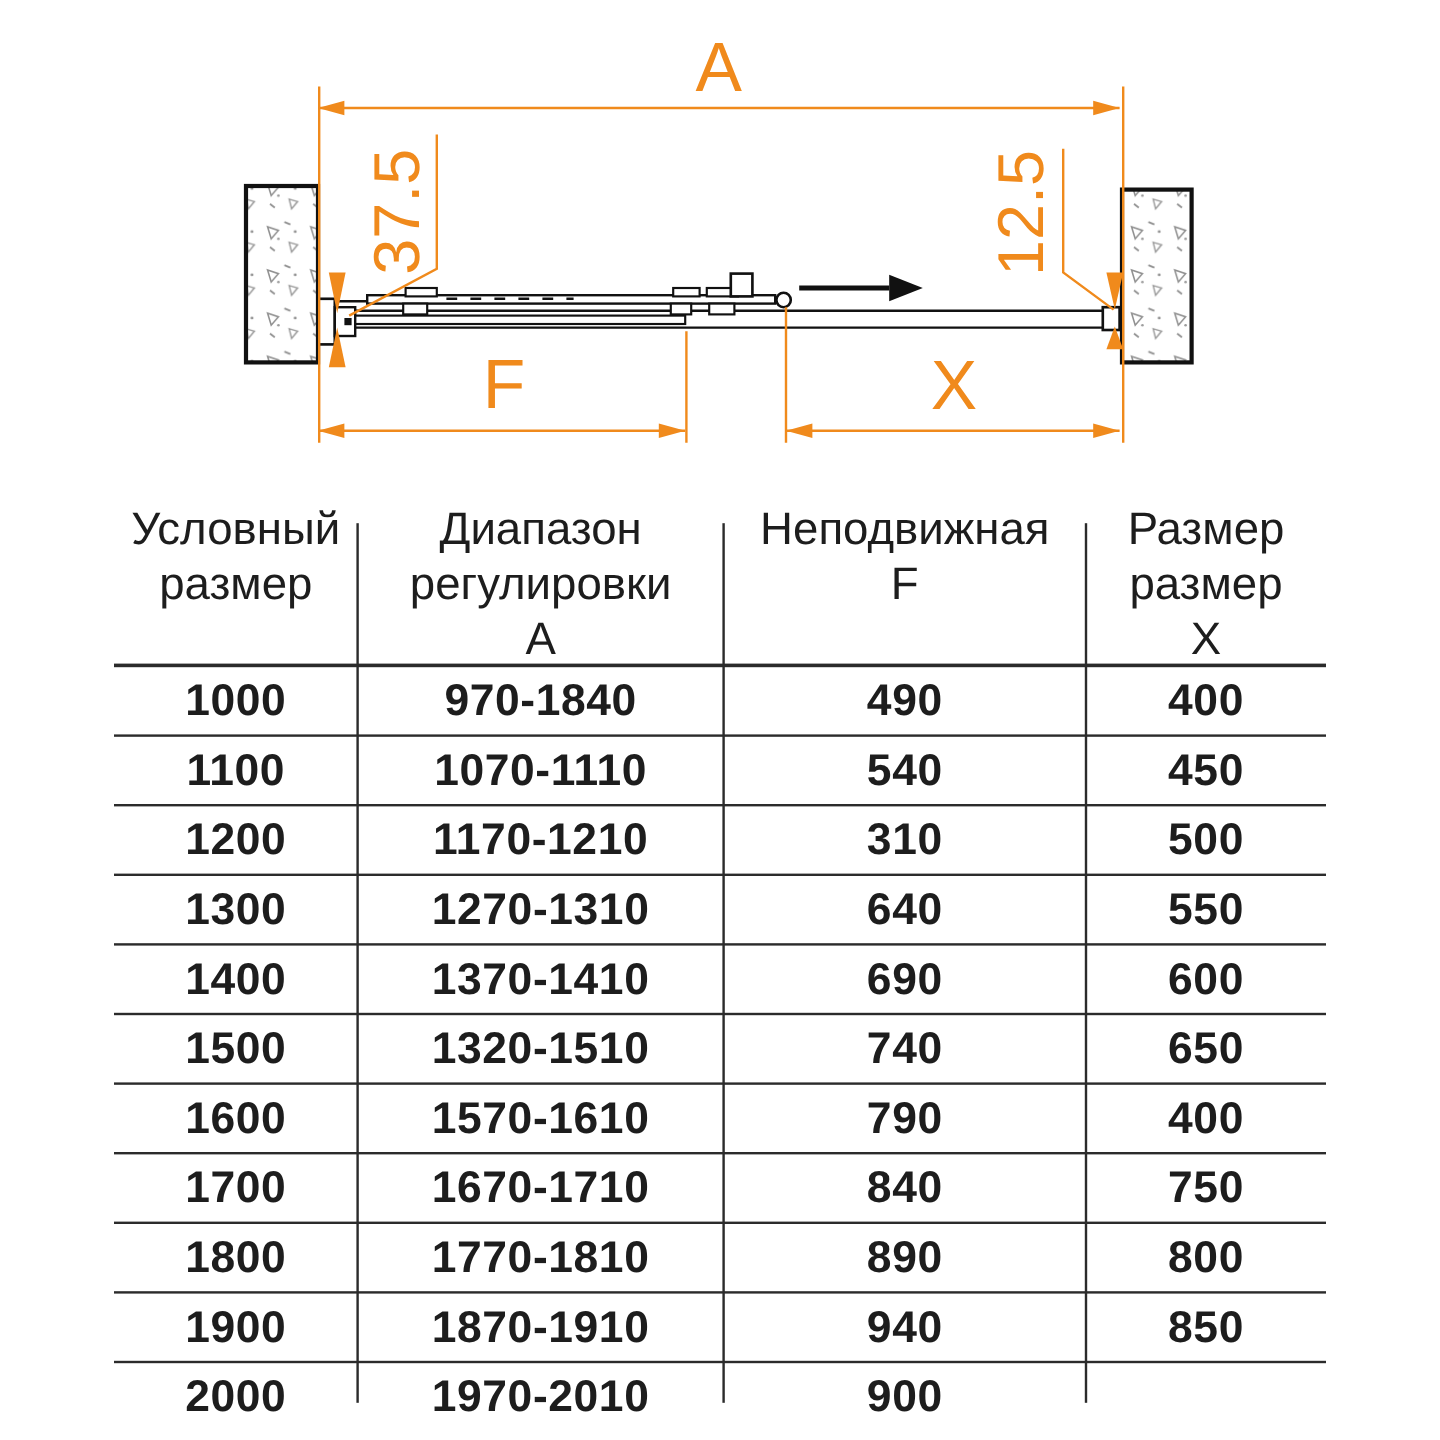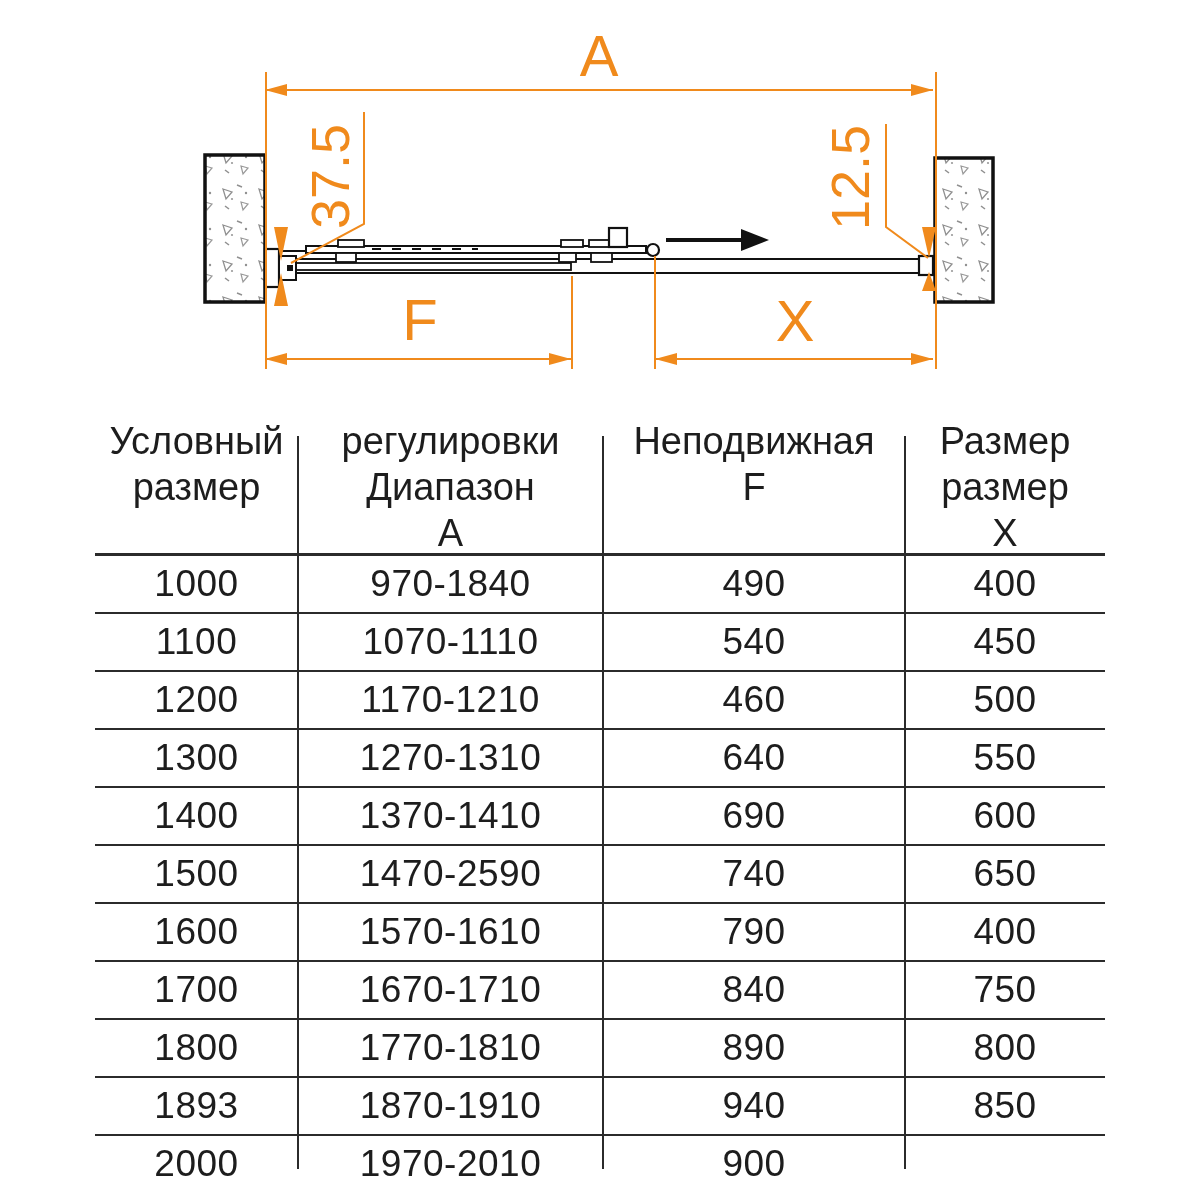--- a/index.html
+++ b/index.html
@@ -13,21 +13,21 @@
   
   .size-table{position:absolute;left:95px;top:415px;width:1010px;}
   .thead{display:grid;grid-template-columns:203px 305px 302px 200px;height:135px;
          padding-top:3px;border-bottom:3px solid var(--rule);}
   .th{display:flex;flex-direction:column;align-items:center;text-align:left;
       font-size:38px;line-height:46px;color:#1d1d1d;}
   .trow{display:grid;grid-template-columns:203px 305px 302px 200px;height:56px;
         border-bottom:2px solid var(--rule);}
   .trow:last-child{border-bottom:none;}
   .td{display:flex;align-items:center;justify-content:center;
-      font-size:37px;letter-spacing:.5px;color:#1d1d1d;}
+      font-size:37px;letter-spacing:.5px;color:#1d1d1d;font-weight:bold;}
   .vline{position:absolute;top:436px;height:733px;width:2px;background:var(--rule);}
   .vline.v1{left:297px;} .vline.v2{left:602px;} .vline.v3{left:904px;}
 </style>
 </head>
 <body>
 
 <div id="page">
 
   <svg id="diagram" viewBox="0 0 1200 412" xmlns="http://www.w3.org/2000/svg">
     <defs>
@@ -125,22 +125,22 @@
   </svg>
 
   <div class="size-table">
     <div class="thead">
       <div class="th">
         <div>Условный</div>
         <div>размер</div>
         <div></div>
       </div>
       <div class="th">
+        <div>Диапазон</div>
         <div>регулировки</div>
-        <div>Диапазон</div>
         <div>А</div>
       </div>
       <div class="th">
         <div>Неподвижная</div>
         <div>F</div>
       </div>
       <div class="th">
         <div>Размер</div>
         <div>размер</div>
         <div>X</div>
@@ -157,41 +157,41 @@
     <div class="trow">
       <div class="td">1100</div>
       <div class="td">1070-1110</div>
       <div class="td">540</div>
       <div class="td">450</div>
     </div>
 
     <div class="trow">
       <div class="td">1200</div>
       <div class="td">1170-1210</div>
-      <div class="td">460</div>
+      <div class="td">310</div>
       <div class="td">500</div>
     </div>
 
     <div class="trow">
       <div class="td">1300</div>
       <div class="td">1270-1310</div>
       <div class="td">640</div>
       <div class="td">550</div>
     </div>
 
     <div class="trow">
       <div class="td">1400</div>
       <div class="td">1370-1410</div>
       <div class="td">690</div>
       <div class="td">600</div>
     </div>
 
     <div class="trow">
       <div class="td">1500</div>
-      <div class="td">1470-2590</div>
+      <div class="td">1320-1510</div>
       <div class="td">740</div>
       <div class="td">650</div>
     </div>
 
     <div class="trow">
       <div class="td">1600</div>
       <div class="td">1570-1610</div>
       <div class="td">790</div>
       <div class="td">400</div>
     </div>
@@ -204,21 +204,21 @@
     </div>
 
     <div class="trow">
       <div class="td">1800</div>
       <div class="td">1770-1810</div>
       <div class="td">890</div>
       <div class="td">800</div>
     </div>
 
     <div class="trow">
-      <div class="td">1893</div>
+      <div class="td">1900</div>
       <div class="td">1870-1910</div>
       <div class="td">940</div>
       <div class="td">850</div>
     </div>
 
     <div class="trow">
       <div class="td">2000</div>
       <div class="td">1970-2010</div>
       <div class="td">900</div>
     </div>

